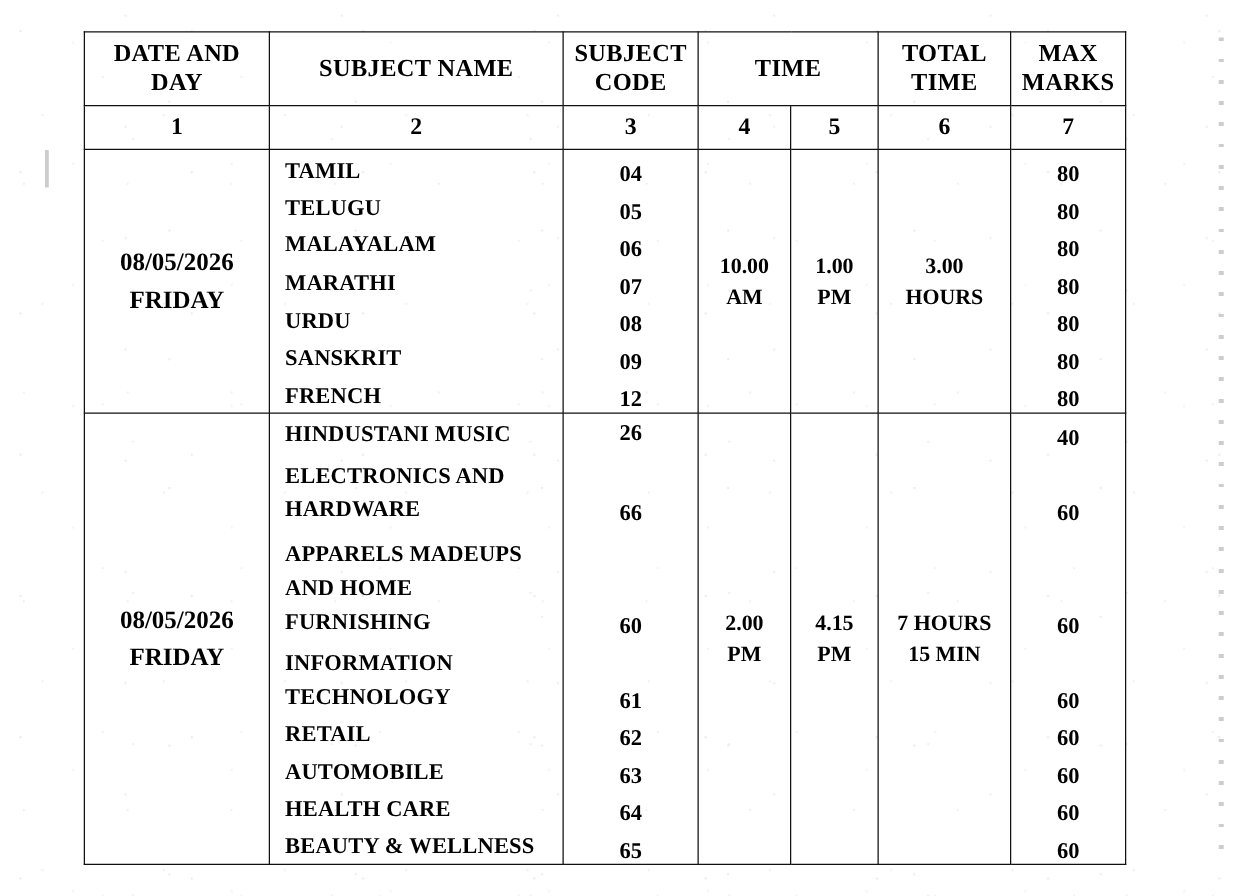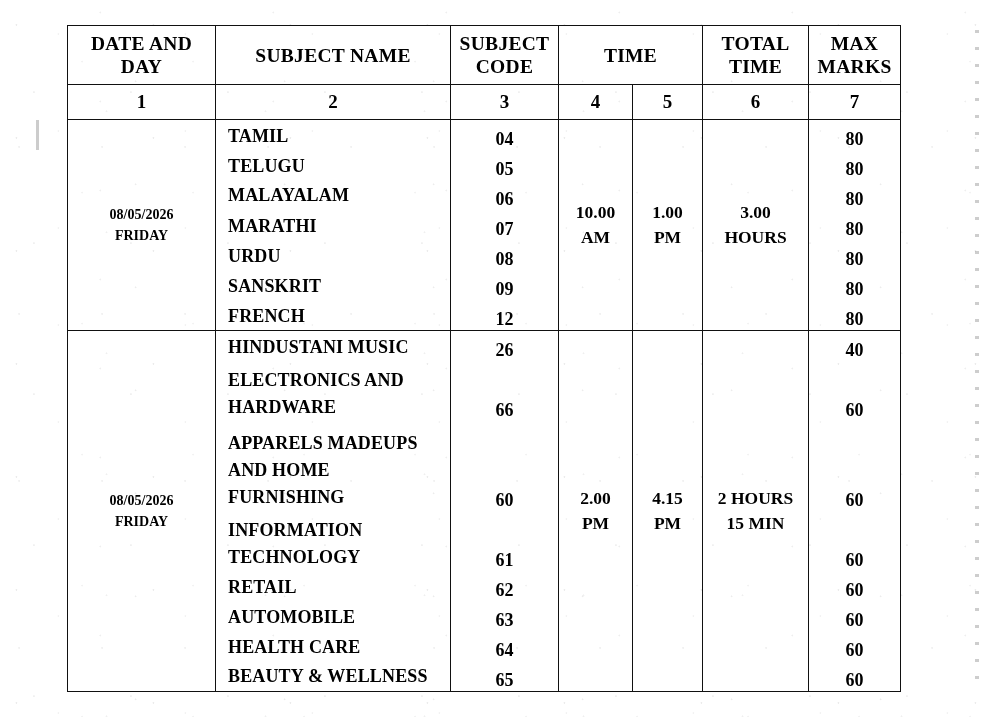--- a/index.html
+++ b/index.html
@@ -95,21 +95,21 @@
     padding: 2px 3px;
   }
   .numrow-cell {
     text-align: center;
     font-size: 19px;
     height: 34px;
   }
 
   .date-cell {
     text-align: center;
-    font-size: 14px;
+    font-size: 20px;
     line-height: 1.5;
     vertical-align: middle;
   }
   .date-cell .d-line { display: block; }
 
   .stack-cell {
     padding: 0;
     vertical-align: top;
   }
   .stack {
@@ -344,21 +344,21 @@
             </div>
             <div class="row" style="height: 30px; align-items: center;">
               <div class="subj-name">
                 <span class="ln">BEAUTY &amp; WELLNESS</span>
               </div>
             </div>
           </div>
       </td>
       <td class="stack-cell">
         <div class="stack" id="b1-codes">
-            <div class="row" style="height: 30px;">
+            <div class="row" style="height: 30px; align-items: center;">
               <div class="code-val">26</div>
             </div>
             <div class="row" style="height: 60px;">
               <div class="code-val">66</div>
             </div>
             <div class="row" style="height: 90px;">
               <div class="code-val">60</div>
             </div>
             <div class="row" style="height: 60px;">
               <div class="code-val">61</div>
@@ -379,21 +379,21 @@
       </td>
       <td class="time-cell">
         <span class="t-line">2.00</span>
         <span class="t-line">PM</span>
       </td>
       <td class="time-cell">
         <span class="t-line">4.15</span>
         <span class="t-line">PM</span>
       </td>
       <td class="time-cell">
-        <span class="t-line">2 HOURS</span>
+        <span class="t-line">7 HOURS</span>
         <span class="t-line">15 MIN</span>
       </td>
       <td class="stack-cell">
         <div class="stack" id="b1-marks">
             <div class="row" style="height: 30px;">
               <div class="marks-val">40</div>
             </div>
             <div class="row" style="height: 60px;">
               <div class="marks-val">60</div>
             </div>

